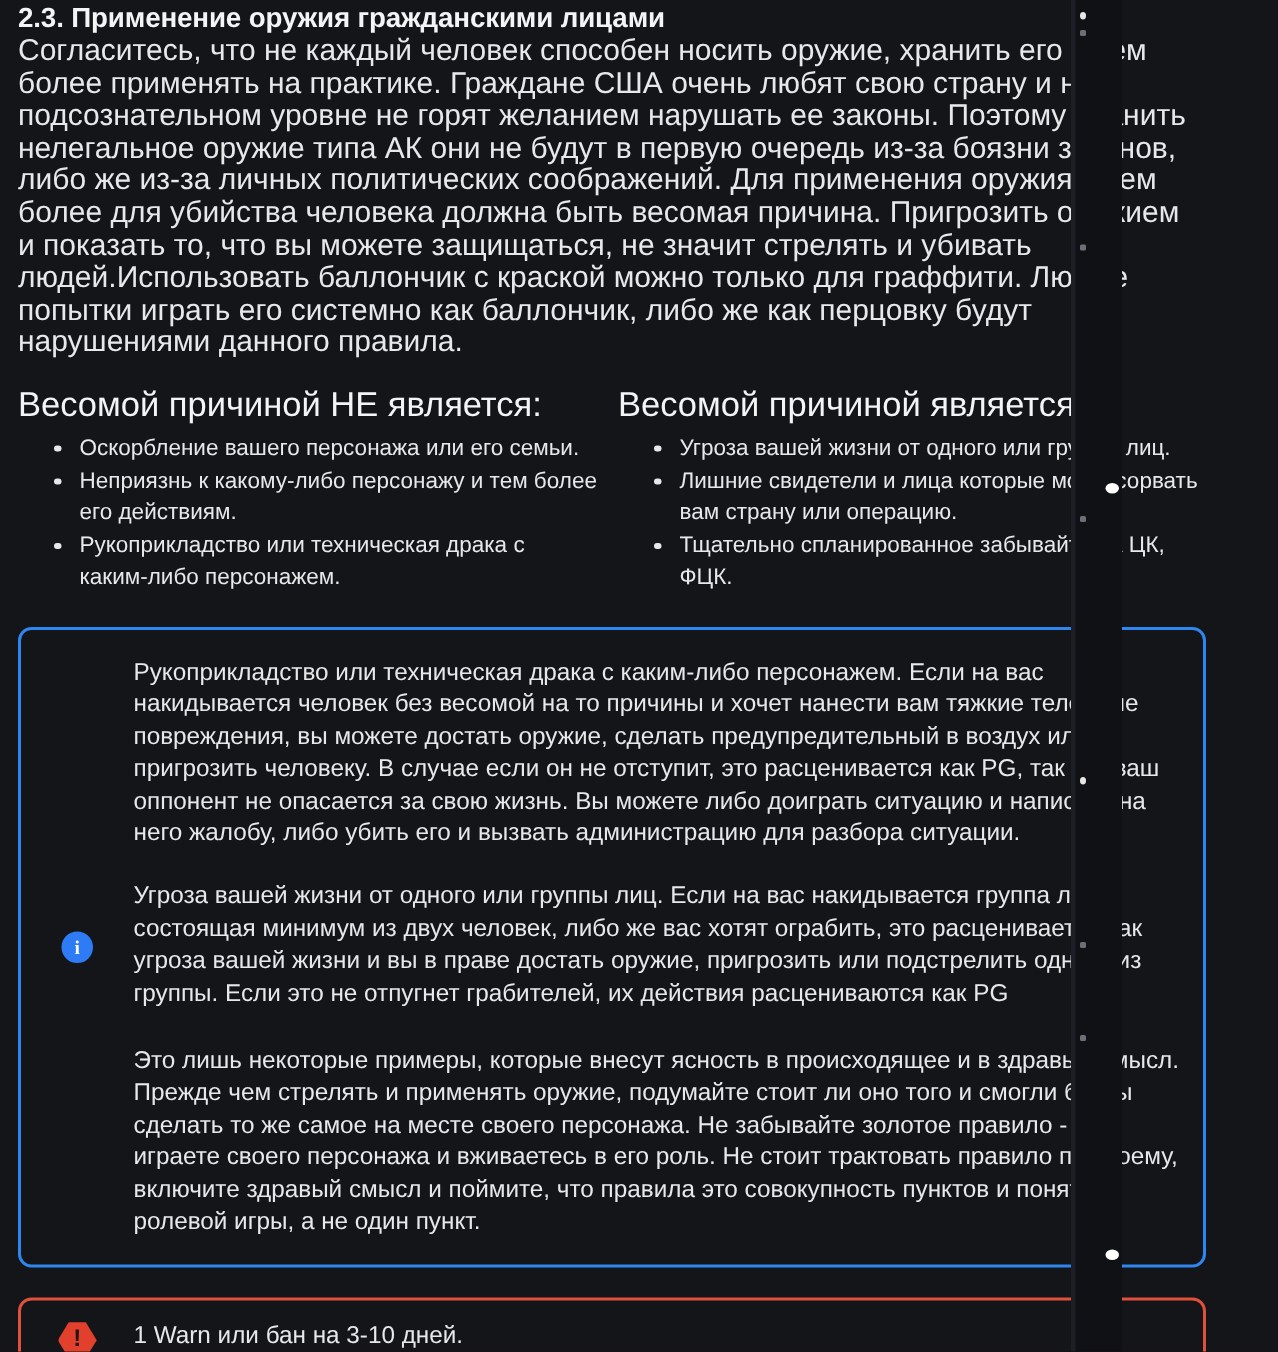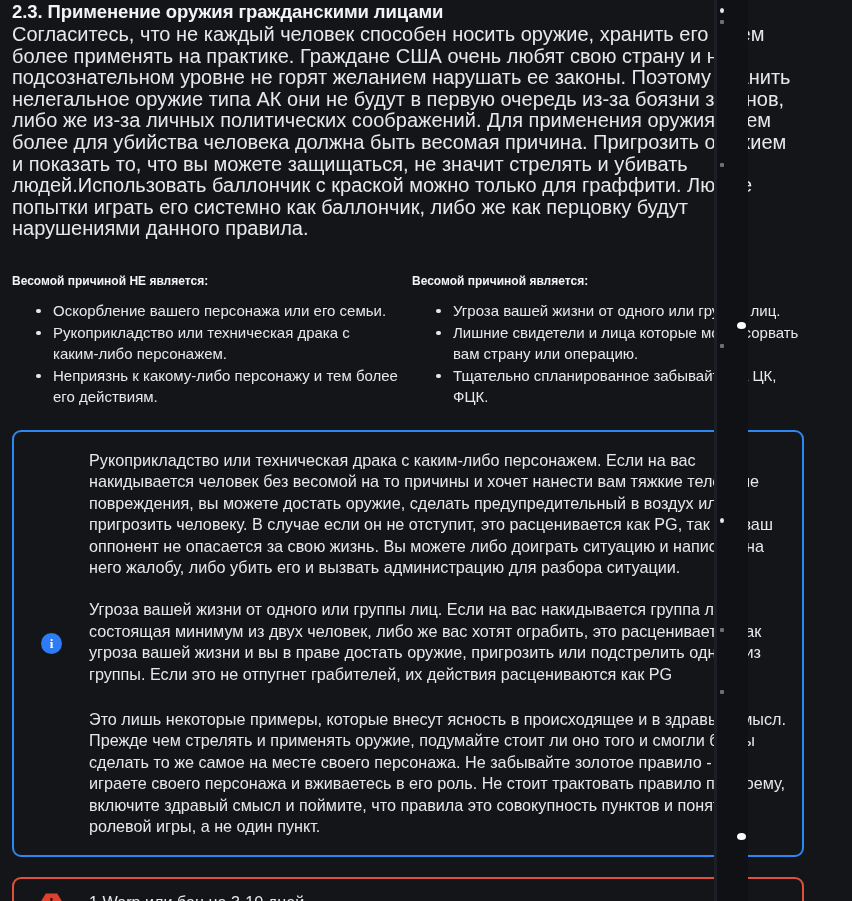--- a/index.html
+++ b/index.html
@@ -61,24 +61,24 @@
     margin-top: 14px;
     width: 100%;
   }
   .col {
     width: 50%;
     box-sizing: border-box;
   }
   .col:first-child { padding-right: 10px; }
   .col:last-child  { padding-left: 4px; }
   .col-head {
-    font-size: 12px;
-    font-weight: bold;
+    font-size: 23px;
+    font-weight: normal;
     line-height: 22px;
-    margin: 16px 0 8px 0;
+    margin: 4px 0 8px 0;
     color: #f3f4f6;
   }
   ul.bullets {
     list-style: none;
     margin: 0;
     padding: 0 0 0 24px;
   }
   ul.bullets li {
     position: relative;
     font-size: 15px;
@@ -221,22 +221,22 @@
     <h2 class="section-title">2.3. Применение оружия гражданскими лицами</h2>
 
     <p class="intro">Согласитесь, что не каждый человек способен носить оружие, хранить его и тем более применять на практике. Граждане США очень любят свою страну и на подсознательном уровне не горят желанием нарушать ее законы. Поэтому хранить нелегальное оружие типа АК они не будут в первую очередь из-за боязни законов, либо же из-за личных политических соображений. Для применения оружия и тем более для убийства человека должна быть весомая причина. Пригрозить оружием и показать то, что вы можете защищаться, не значит стрелять и убивать людей.Использовать баллончик с краской можно только для граффити. Любые попытки играть его системно как баллончик, либо же как перцовку будут нарушениями данного правила.</p>
 
     <div class="cols">
 
       <div class="col">
         <div class="col-head">Весомой причиной НЕ является:</div>
         <ul class="bullets">
           <li>Оскорбление вашего персонажа или его семьи.</li>
+          <li>Неприязнь к какому-либо персонажу и тем более его действиям.</li>
           <li>Рукоприкладство или техническая драка с каким-либо персонажем.</li>
-          <li>Неприязнь к какому-либо персонажу и тем более его действиям.</li>
         </ul>
       </div>
 
       <div class="col">
         <div class="col-head">Весомой причиной является:</div>
         <ul class="bullets">
           <li>Угроза вашей жизни от одного или группы лиц.</li>
           <li>Лишние свидетели и лица которые могут сорвать вам страну или операцию.</li>
           <li>Тщательно спланированное забывайте на ЦК, ФЦК.</li>
         </ul>

